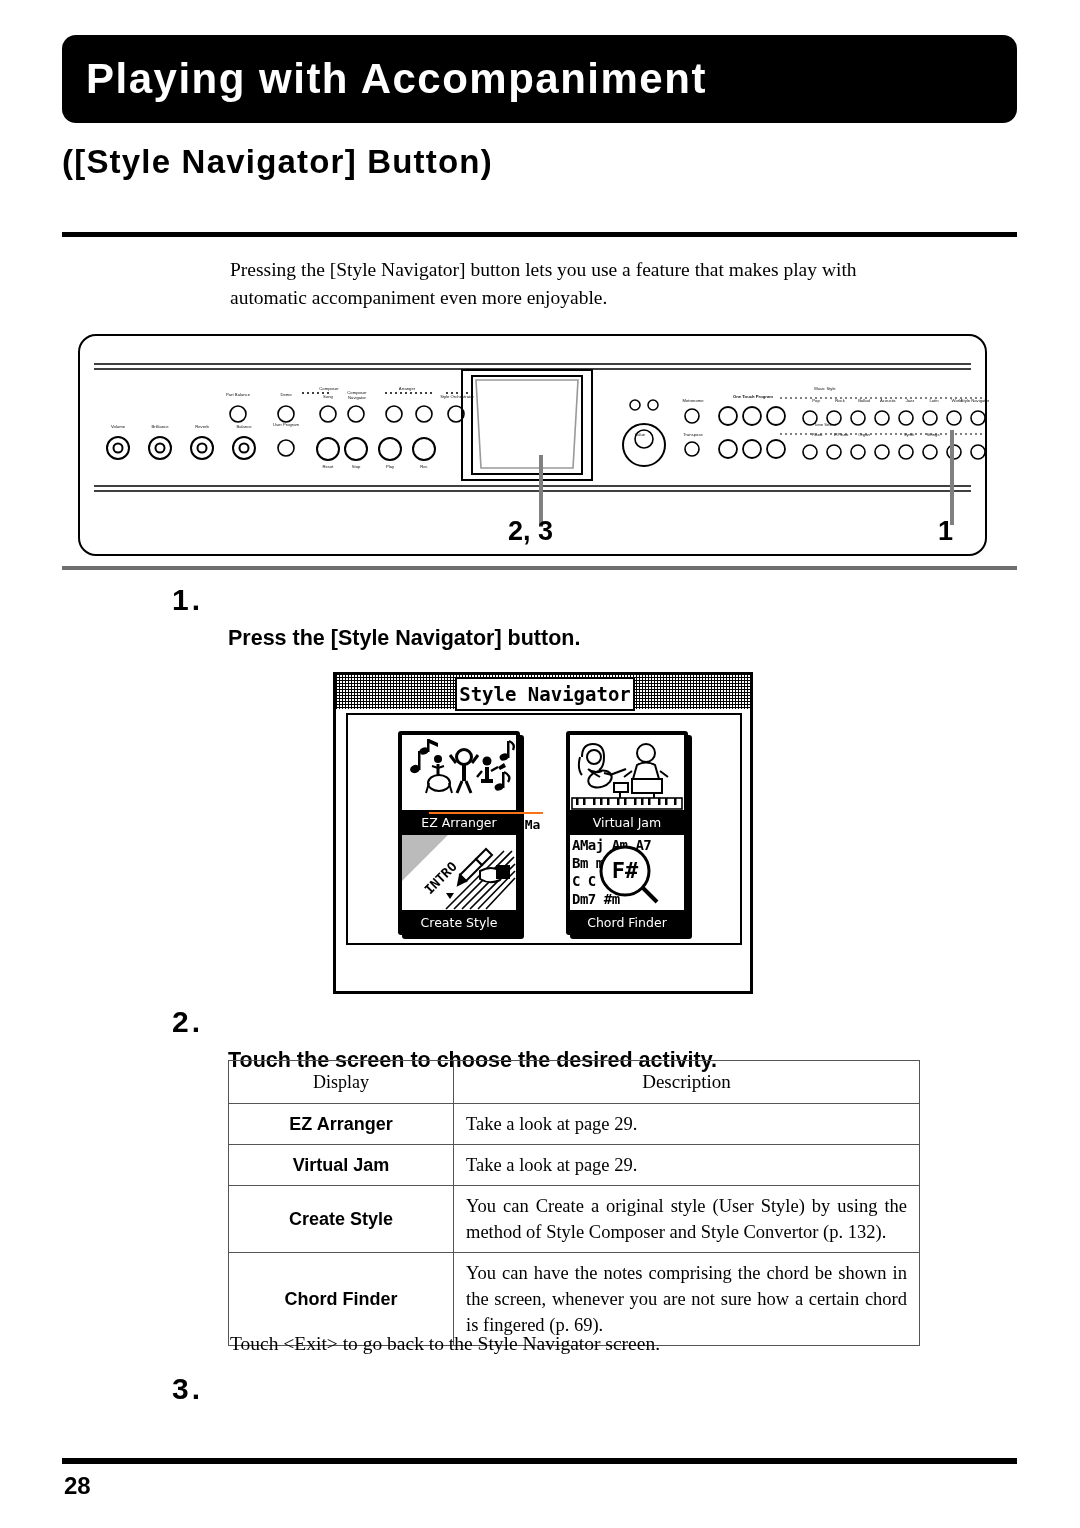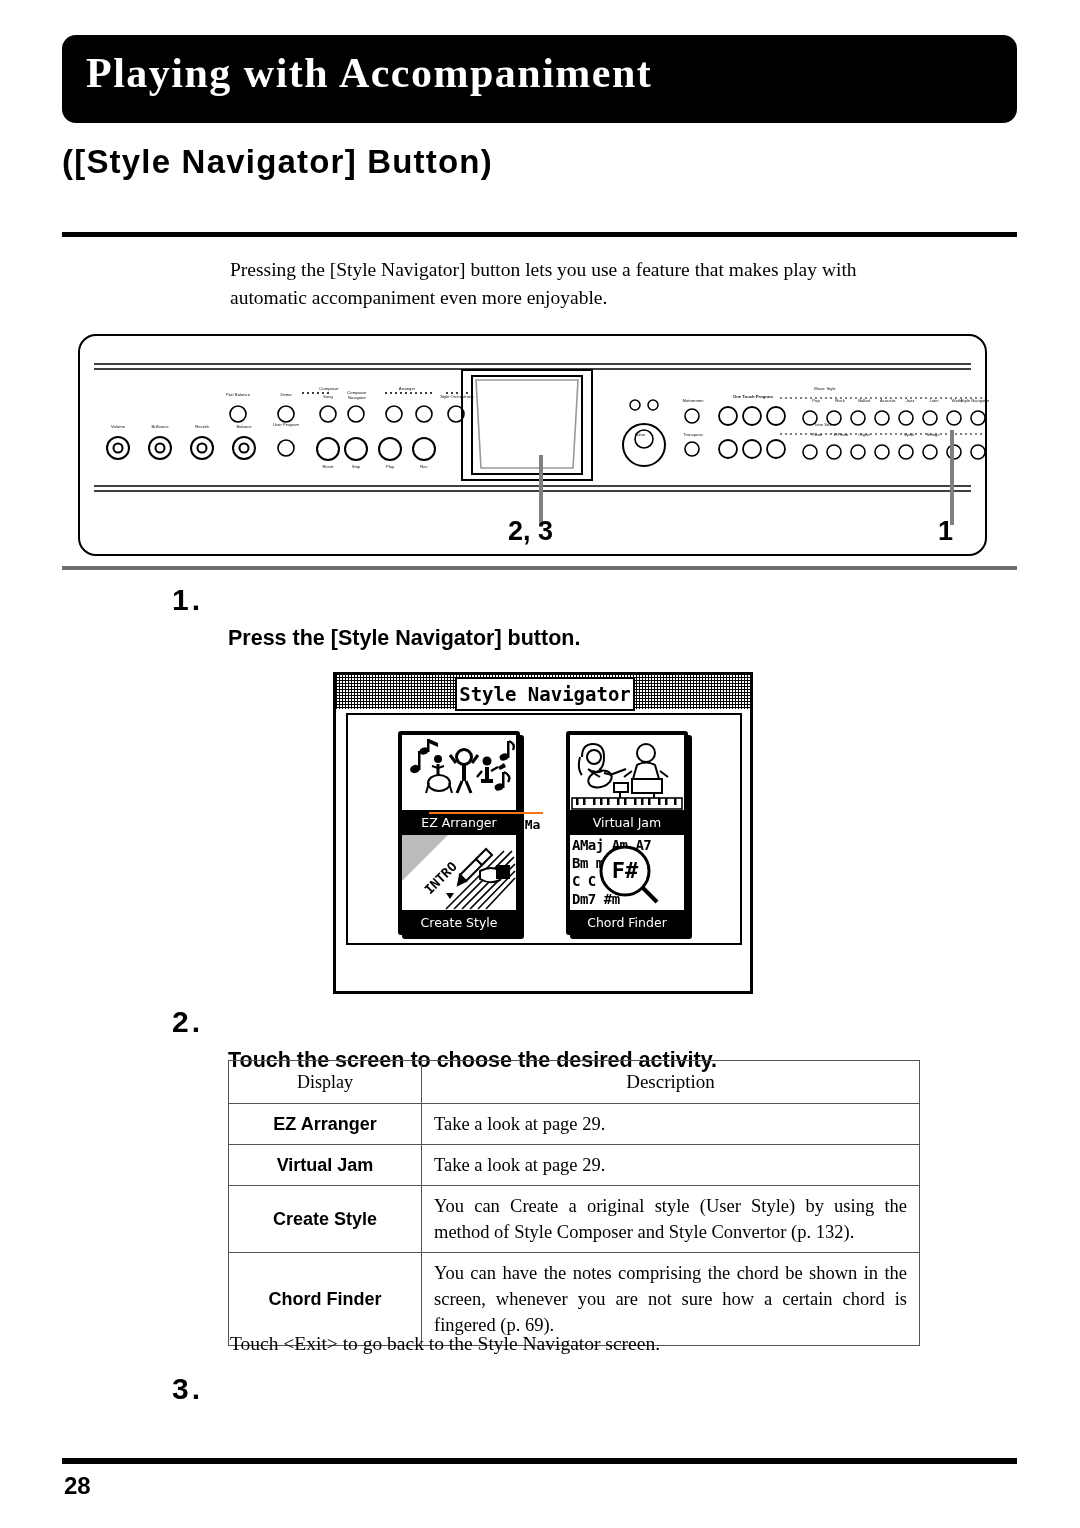--- a/index.html
+++ b/index.html
@@ -9,22 +9,22 @@
     color:#000;overflow:hidden;
   }
   .page{position:absolute;left:0;top:0;width:1080px;height:1528px;}
 
   
   .banner{
     position:absolute;left:62px;top:35px;width:955px;height:88px;
     background:#000;border-radius:14px;
   }
   .banner-title{
-    position:absolute;left:86px;top:42px;width:900px;
-    font-family:Liberation Serif, serif;
+    position:absolute;left:86px;top:48px;width:900px;
+    font-family:Liberation Sans, sans-serif;
     font-weight:bold;font-size:42px;letter-spacing:1.5px;
     color:#fff;line-height:62px;
   }
 
   
   .sec-head{
     position:absolute;left:62px;top:140px;width:960px;
     font-family:"Liberation Sans", sans-serif;
     font-weight:bold;font-size:33px;letter-spacing:1.2px;
     line-height:44px;color:#000;
@@ -126,21 +126,21 @@
     font-family:"DejaVu Sans Mono", monospace;font-weight:bold;font-size:14px;
     line-height:18px;letter-spacing:-0.5px;
   }
 
   
   .tbl{
     position:absolute;left:228px;top:1060px;width:692px;
     border-collapse:collapse;font-size:18.5px;
   }
   .tbl td,.tbl th{border:1.5px solid #555;padding:7px 12px;vertical-align:middle;}
-  .tbl .hdr{text-align:center;font-weight:normal;font-size:19px;padding:10px 12px;}
+  .tbl .hdr{text-align:center;font-weight:normal;font-size:19px;padding:10px 28px;}
   .tbl .disp{
     width:168px;text-align:center;font-family:"Liberation Sans", sans-serif;
     font-weight:bold;font-size:18px;
   }
   .tbl .desc{text-align:justify;line-height:26px;}
 
   .footer-rule{position:absolute;left:62px;top:1458px;width:955px;height:6px;background:#000;}
   .pageno{
     position:absolute;left:64px;top:1472px;
     font-family:"Liberation Sans", sans-serif;font-weight:bold;font-size:24px;

